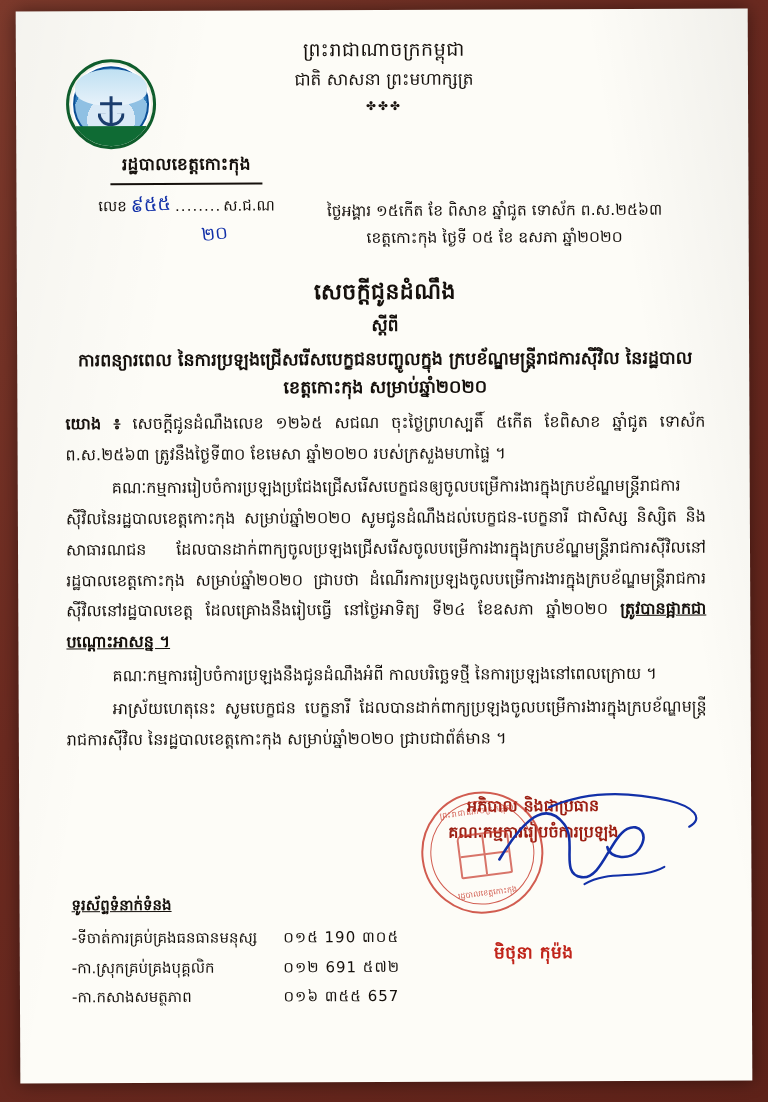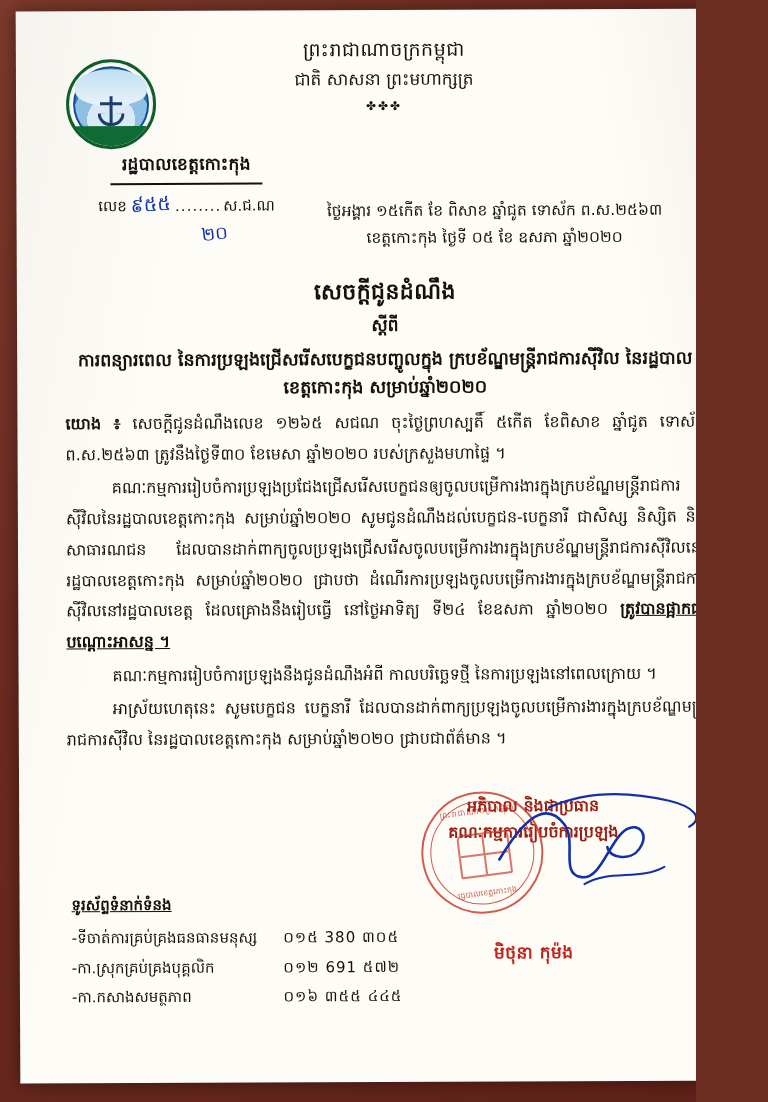--- a/index.html
+++ b/index.html
@@ -8,21 +8,21 @@
     background: #6e2f23;
   }
   body {
     width: 768px;
     height: 1102px;
     font-family: "DejaVu Sans", sans-serif;
     overflow: hidden;
   }
   .photo-frame {
     position: relative;
-    width: 696px;
+    width: 768px;
     height: 1102px;
     background: linear-gradient(135deg, #7d3a2c 0%, #6b2a20 40%, #5e2219 100%);
     overflow: hidden;
   }
   .paper {
     position: absolute;
     left: 18px;
     top: 10px;
     width: 732px;
     height: 1072px;
@@ -421,29 +421,29 @@
         <path d="M60,18 C90,5 130,0 180,12 C205,18 215,30 200,38" fill="none" stroke="#1230a8" stroke-width="2.2" stroke-linecap="round"></path>
         <path d="M95,95 C120,80 150,92 175,78" fill="none" stroke="#1230a8" stroke-width="2" stroke-linecap="round"></path>
       </svg>
 
       <div class="contacts">
         <div class="title">ទូរស័ព្ទទំនាក់ទំនង</div>
         <table>
           <tbody>
               <tr>
             <td>-ទីចាត់ការគ្រប់គ្រងធនធានមនុស្ស</td>
-            <td class="num">០១៥ 380 ៣០៥</td>
+            <td class="num">០១៥ 190 ៣០៥</td>
           </tr>
           <tr>
             <td>-កា.ស្រុកគ្រប់គ្រងបុគ្គលិក</td>
             <td class="num">០១២ 691 ៥៧២</td>
           </tr>
           <tr>
             <td>-កា.កសាងសមត្ថភាព</td>
-            <td class="num">០១៦ ៣៥៥ ៤៤៥</td>
+            <td class="num">០១៦ ៣៥៥ 657</td>
           </tr>
         </tbody>
           </table>
       </div>
 
     </div>
   </div>
 </div>
 
 </body></html>

